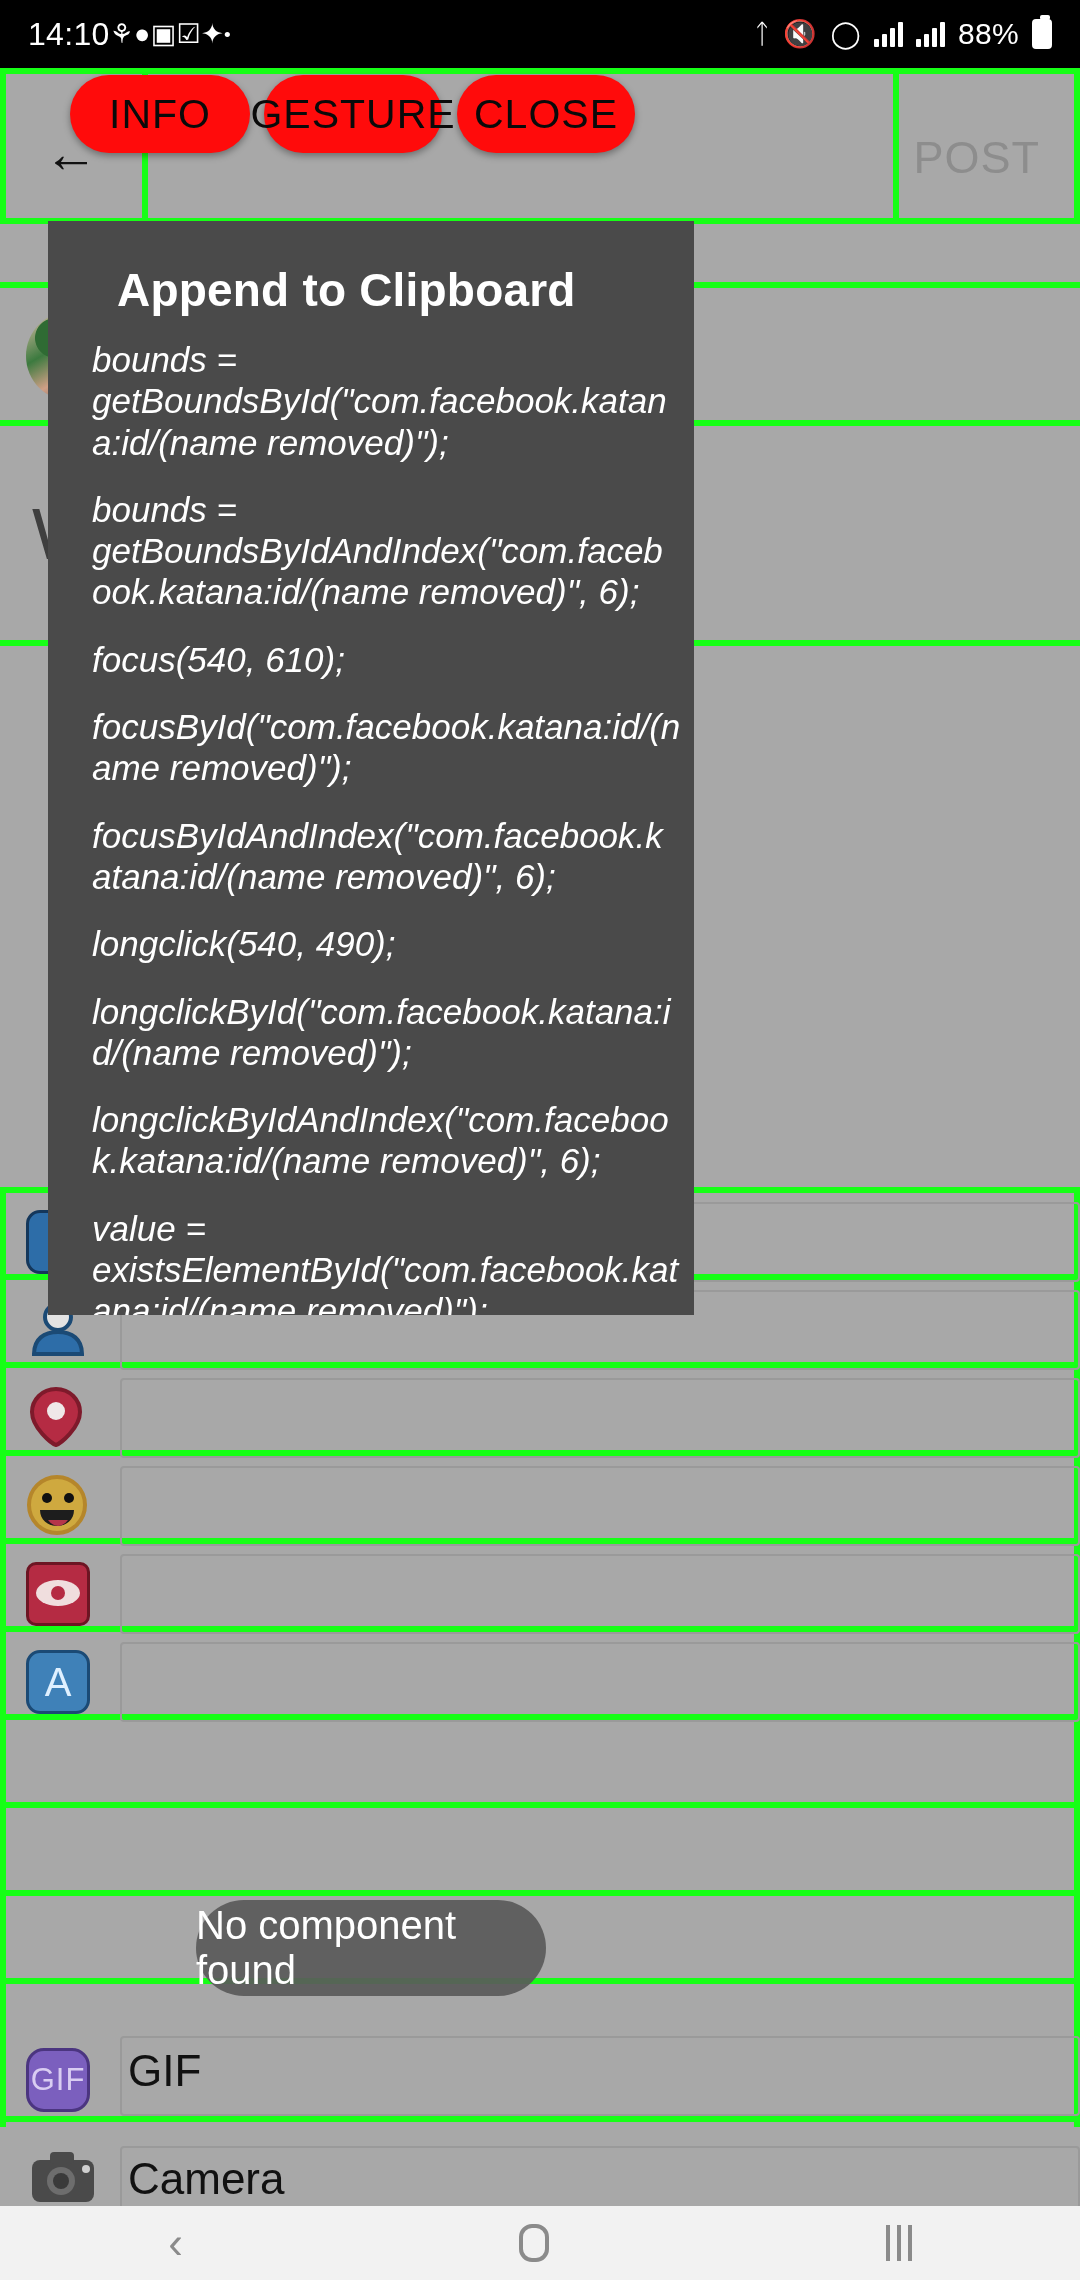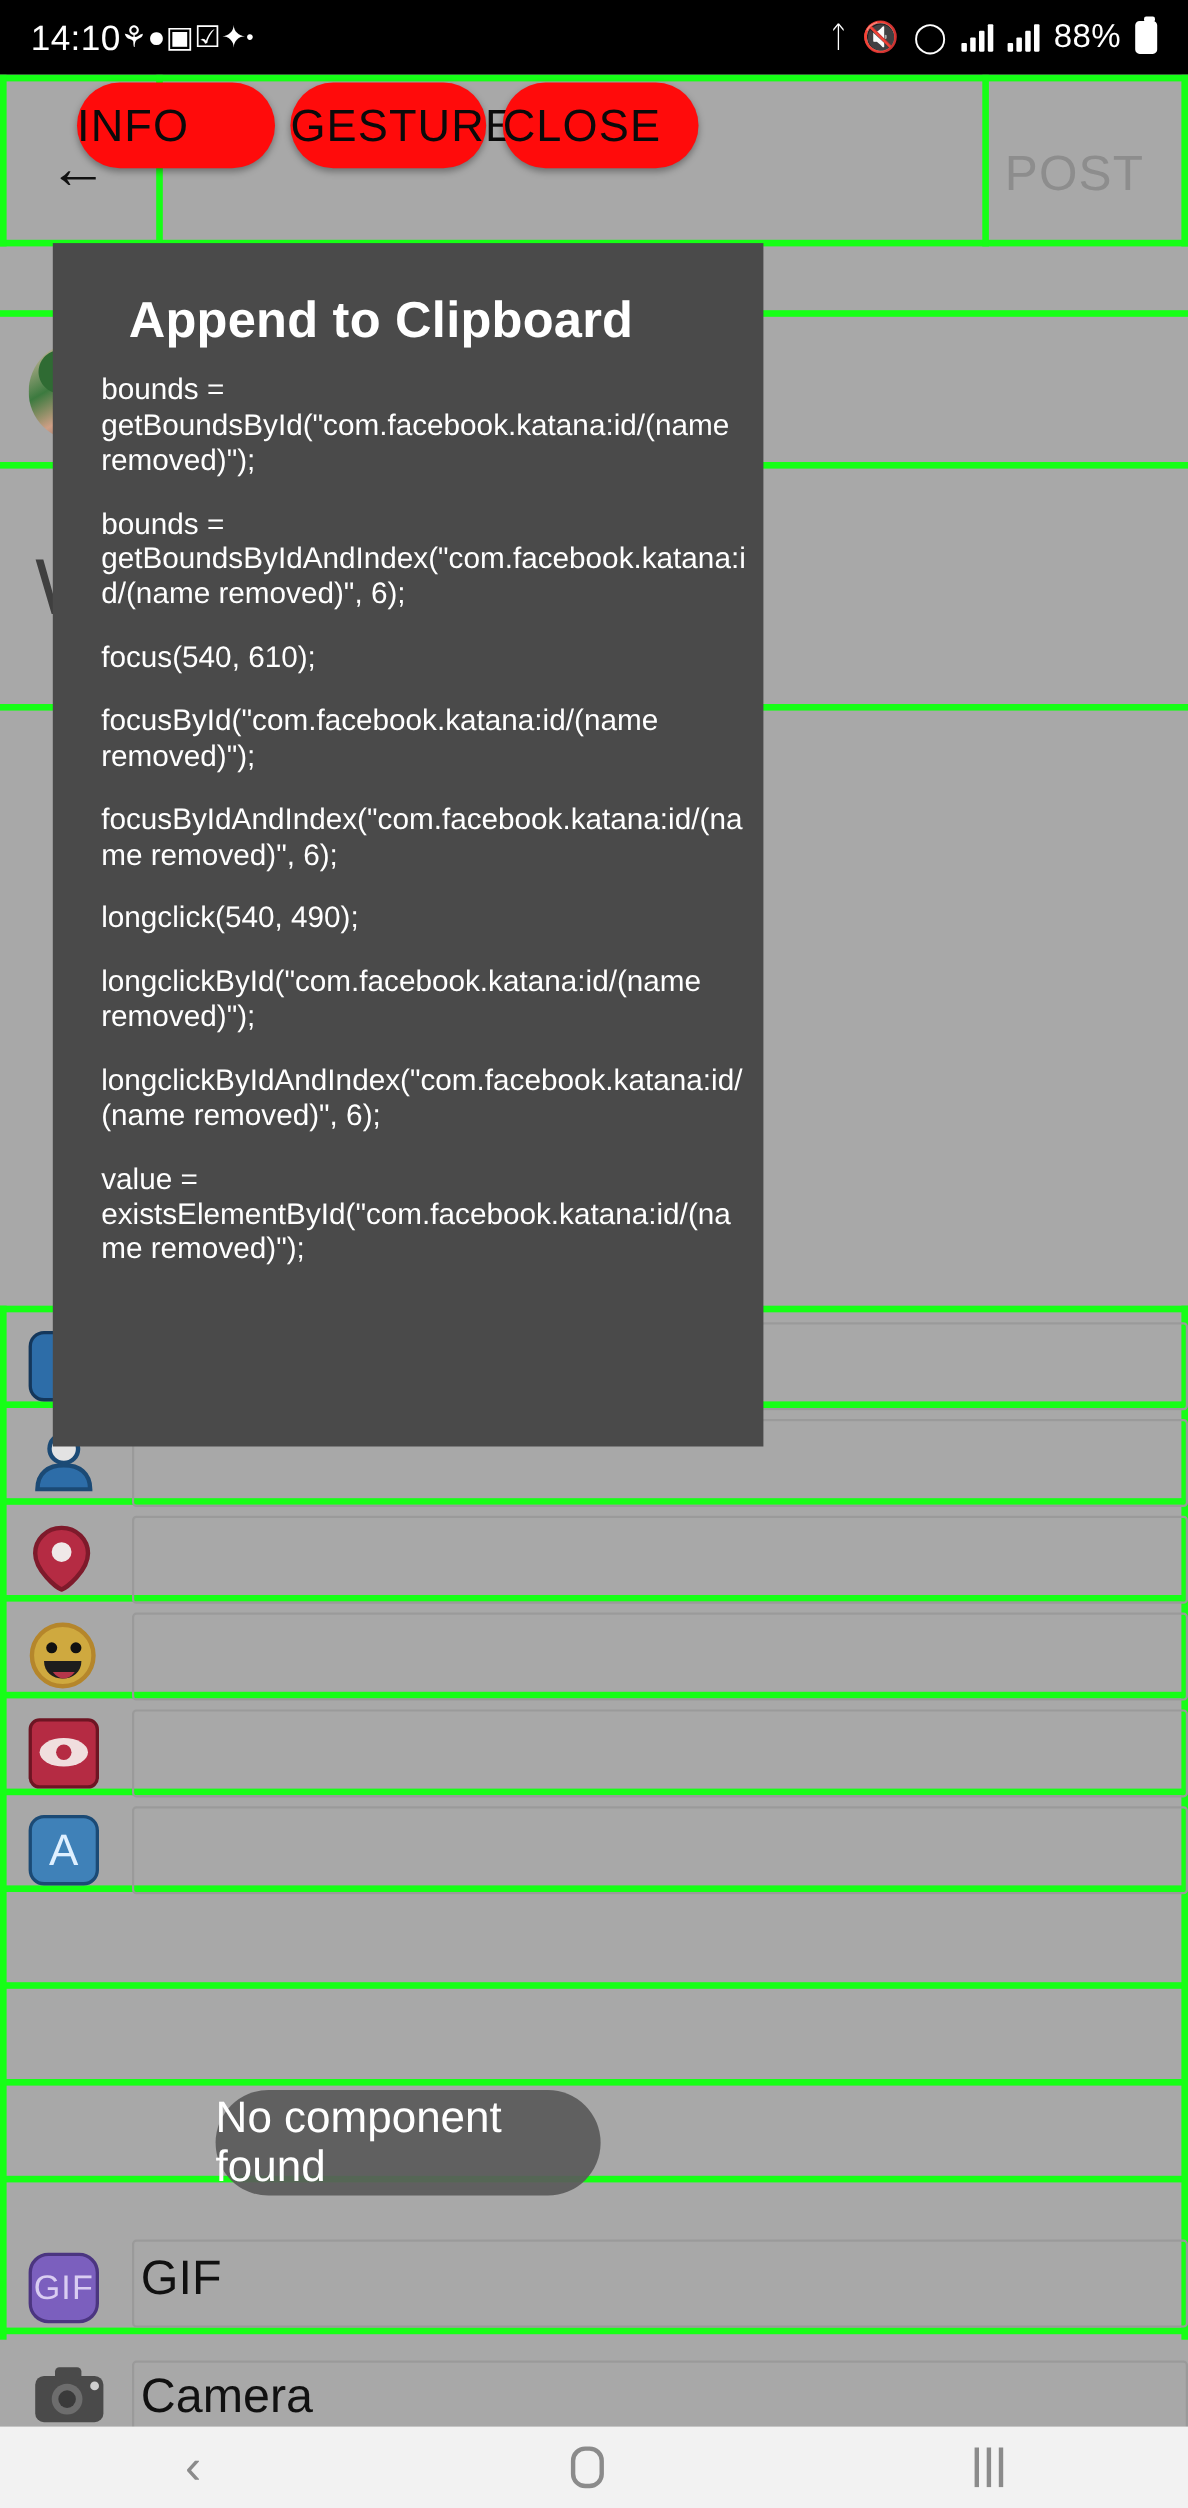--- a/index.html
+++ b/index.html
@@ -48,38 +48,38 @@
   .username{ position:absolute; left:176px; top:242px; font-size:47px; font-weight:bold; color:#0d0d0d; }
   .wtext{ position:absolute; left:32px; top:425px; font-size:72px; color:#3f3f3f; }
 
   .rowicon{ position:absolute; width:64px; height:64px; border-radius:14px; }
   .rowlabel{ position:absolute; font-size:44px; color:#111; }
   .rowbox{ position:absolute; border:2px solid #9a9a9a; border-radius:4px; }
 
   
   .redbtn{
     position:absolute; background:#ff0b0b; border-radius:46px;
-    display:flex; align-items:center; 
+    display:flex; align-items:center; justify-content:center;
     color:#0a0a0a; font-size:41px; letter-spacing:1px;
     box-shadow:0 3px 7px rgba(0,0,0,.35);
   }
 
   
   #dialog{
     position:absolute; left:48px; top:221px; width:646px; height:1094px;
     background:#4a4a4a; color:#fff;padding-left:25px;
   }
   #dialog .dtitle{
     font-size:46px; font-weight:bold; padding:42px 0 0 44px; letter-spacing:.2px;
   }
   #dlgbody{
     position:absolute; left:0; top:118px; width:646px; height:976px;
     padding:0 12px 0 44px; overflow:hidden;
   }
-  .cmd{ font-size:27px; line-height:1.18; margin-bottom:26px; white-space:pre-wrap; word-break:break-word; }
+  .cmd{ font-size:35px; line-height:1.18; margin-bottom:26px; white-space:pre-wrap; word-break:break-word;font-style:italic; }
 
   
   .toast{
     position:absolute; background:rgba(90,90,90,.93); color:#fff;
     display:flex; align-items:center; justify-content:center;
     font-size:40px;
   }
   #toast-nocomp{ left:196px; top:1862px; width:350px; height:96px; border-radius:48px;margin-top:38px; }
   #toast-back{ left:146px; top:2086px; width:452px; height:66px; background:#4a4a4a; font-size:39px; }
 

